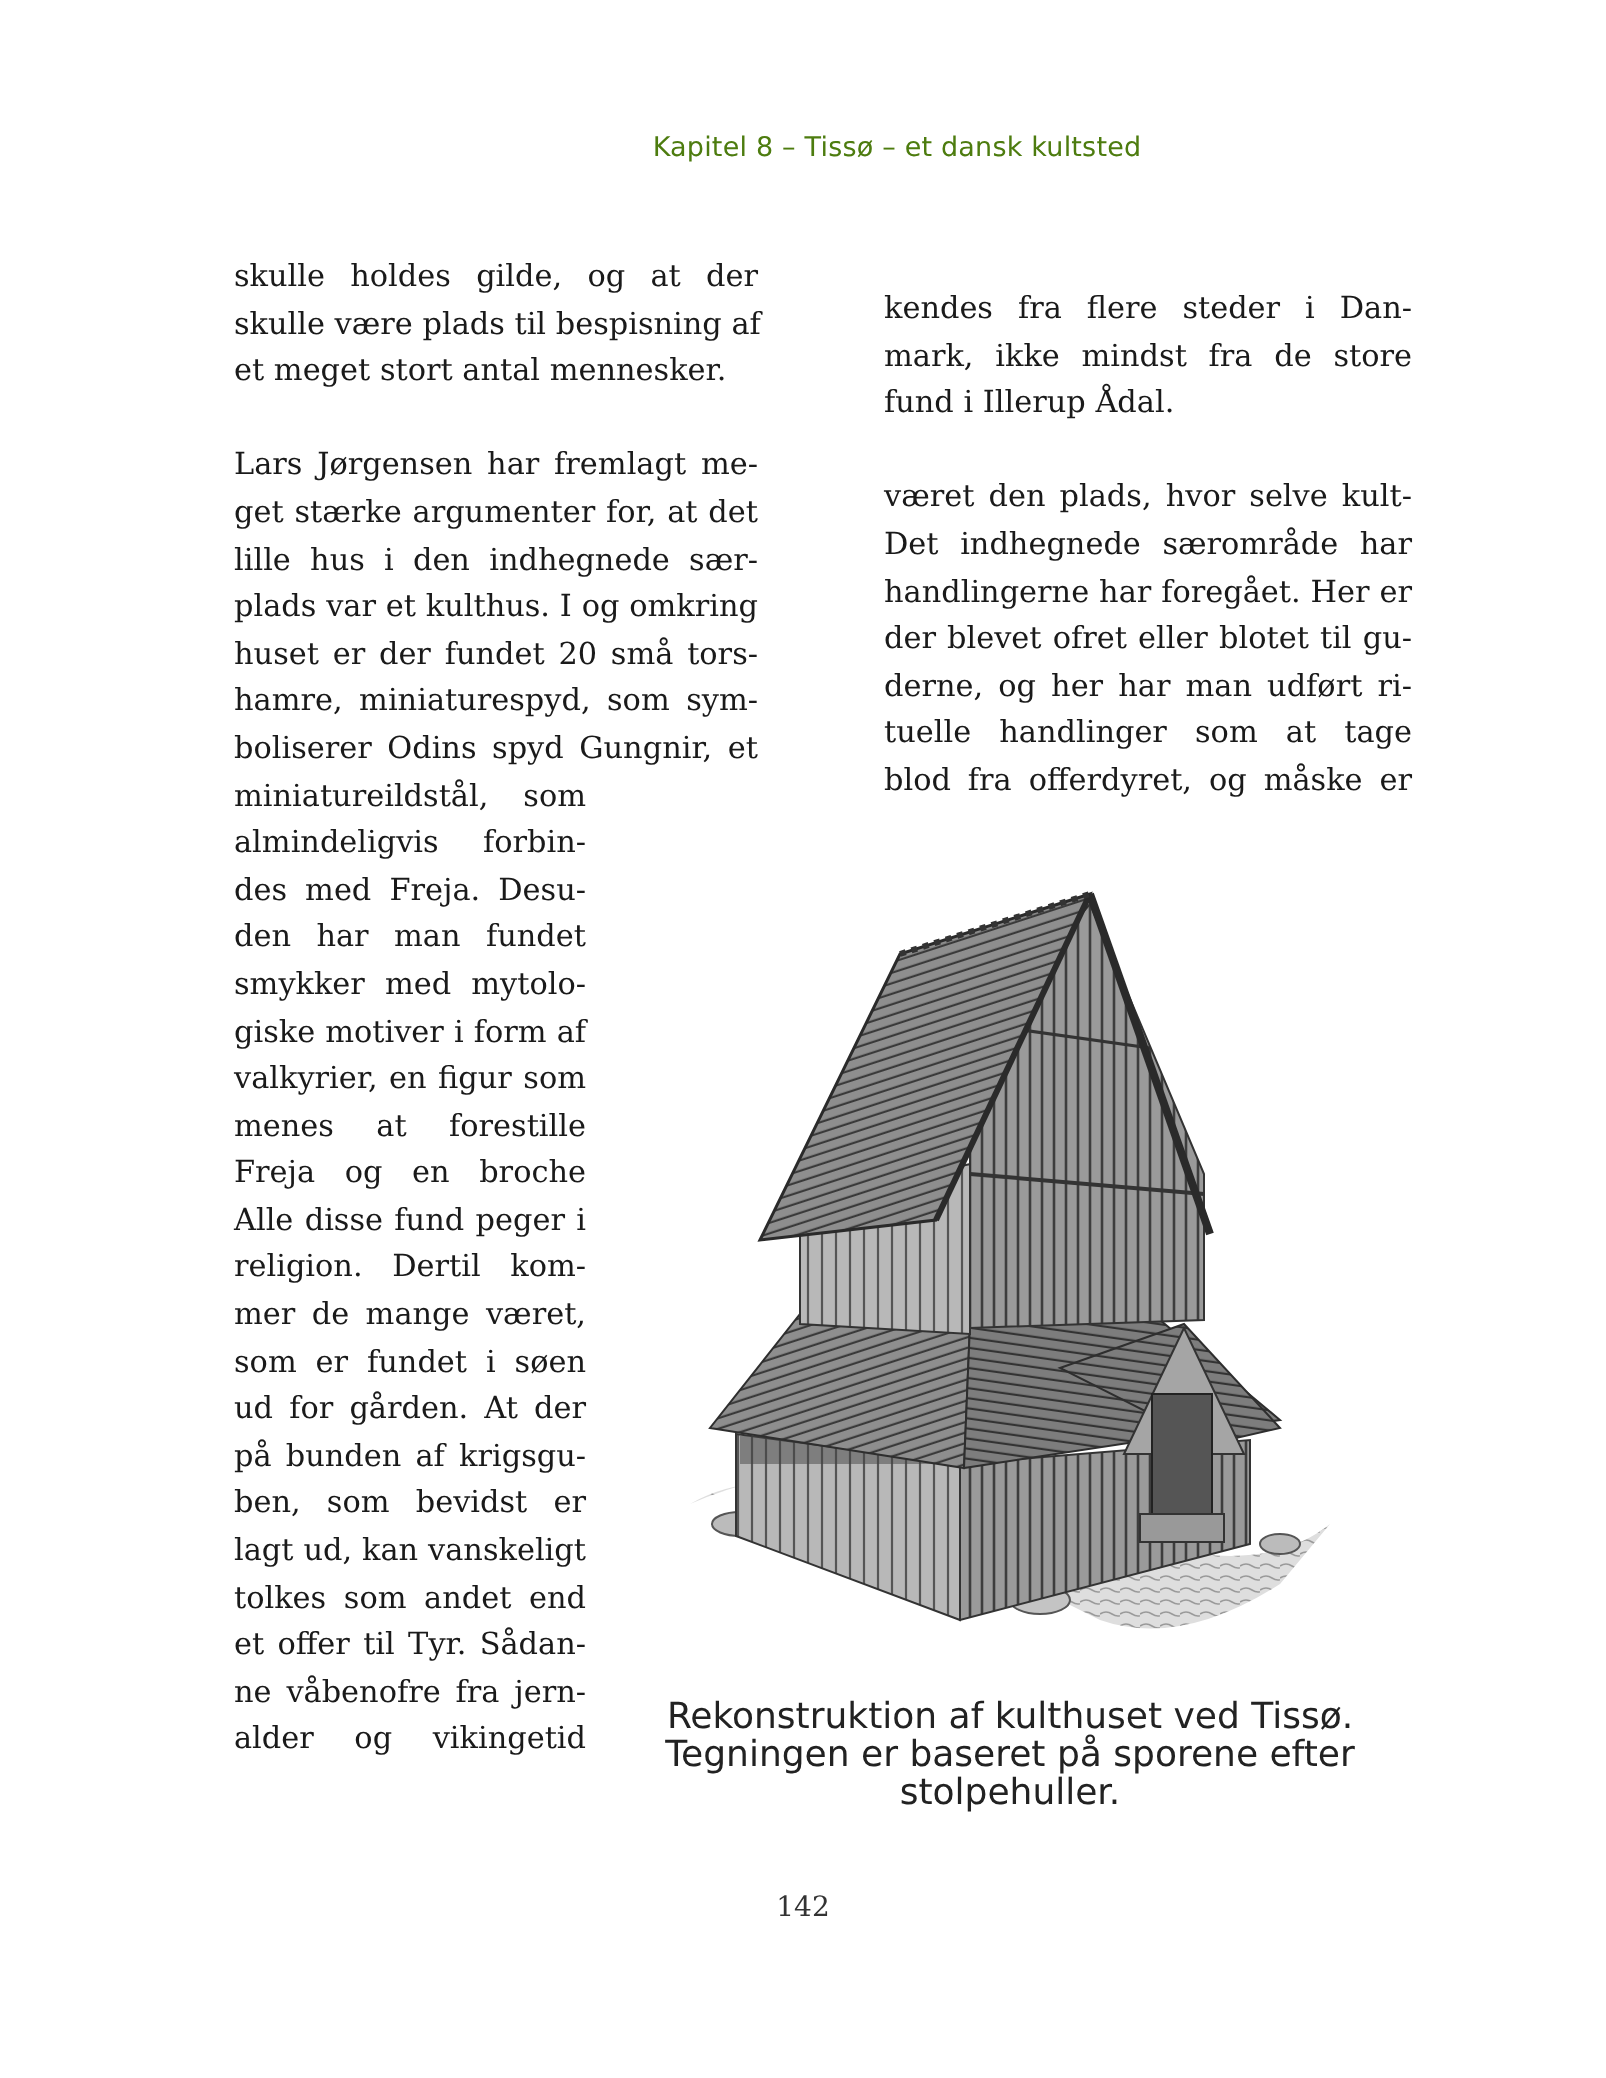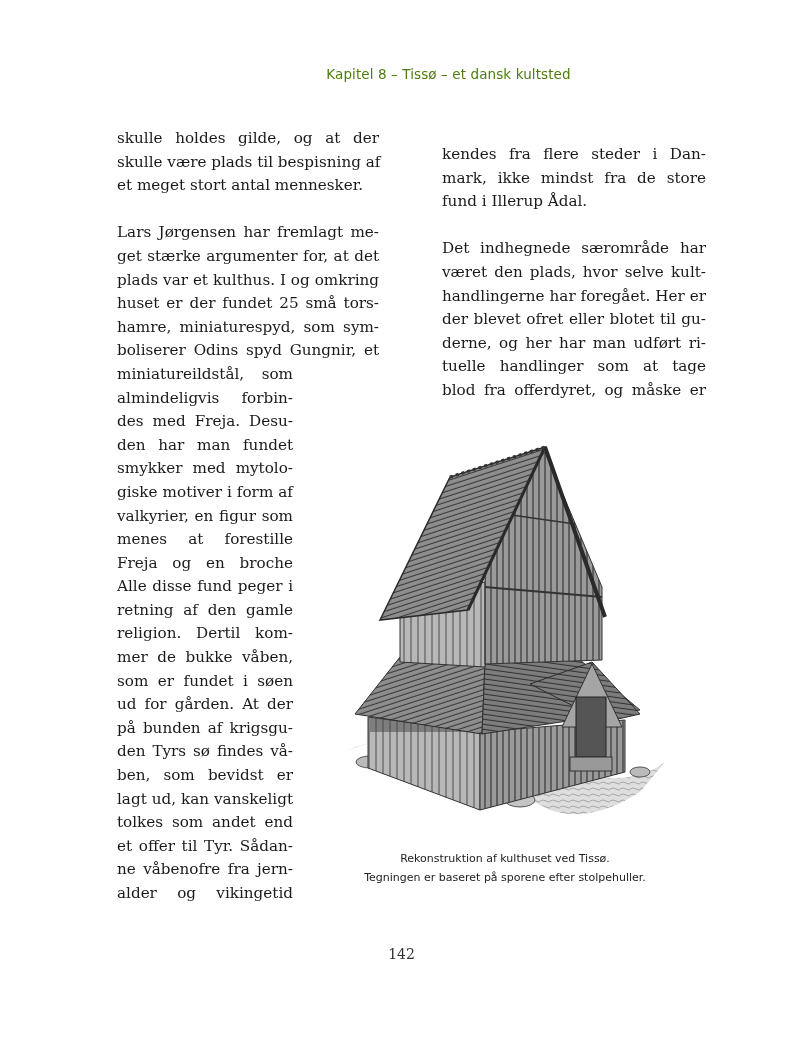--- a/index.html
+++ b/index.html
@@ -16,21 +16,21 @@
   }
   .col .line { display: block; white-space: nowrap; text-align: justify; text-align-last: justify; }
   .col .line.last { text-align-last: left; }
   .col .gap { display: block; height: 23.6px; }
   #left-col { left: 117px; top: 127px; width: 262px; }
   #left-col .narrow { width: 176px; }
   #right-col { left: 442px; top: 143px; width: 264px; }
   .illustration { position: absolute; left: 340px; top: 432px; width: 330px; height: 400px; }
   .caption {
     position: absolute; left: 330px; top: 849px; width: 350px; text-align: center;
-    font-family: "DejaVu Sans", sans-serif; font-size: 11px; line-height: 19px; color: #222;
+    font-family: "DejaVu Sans", sans-serif; font-size: 18px; line-height: 19px; color: #222;
   }
   .page-number {
     position: absolute; top: 946px; left: 0; width: 803px; text-align: center;
     font-family: "DejaVu Serif", serif; font-size: 14px; color: #333;
   }
 </style>
 </head>
 <body>
 
 <div class="header">Kapitel 8 –  Tissø – et dansk kultsted</div>
@@ -38,62 +38,61 @@
 <div id="left-col" class="col">
   <div>
     <span class="line">skulle holdes gilde, og at der</span>
     <span class="line">skulle være plads til bespisning af</span>
     <span class="line last">et meget stort antal mennesker.</span>
   </div>
   <span class="gap"></span>
   <div>
     <span class="line">Lars Jørgensen har fremlagt me-</span>
     <span class="line">get stærke argumenter for, at det</span>
+    <span class="line">lille hus i den indhegnede sær-</span>
     <span class="line">plads var et kulthus. I og omkring</span>
-    <span class="line">huset er der fundet 25 små tors-</span>
+    <span class="line">huset er der fundet 20 små tors-</span>
     <span class="line">hamre, miniaturespyd, som sym-</span>
     <span class="line">boliserer Odins spyd Gungnir, et</span>
     <span class="line last" style="width:176px;text-align-last:justify;">miniatureildstål,   som</span>
     <div class="narrow">
       <span class="line">almindeligvis forbin-</span>
       <span class="line">des med Freja. Desu-</span>
       <span class="line">den har man fundet</span>
       <span class="line">smykker med mytolo-</span>
       <span class="line">giske motiver i form af</span>
       <span class="line">valkyrier, en figur som</span>
       <span class="line">menes at forestille</span>
       <span class="line">Freja og en broche</span>
       <span class="line">Alle disse fund peger i</span>
-      <span class="line">retning af den gamle</span>
       <span class="line">religion. Dertil kom-</span>
-      <span class="line">mer de bukke våben,</span>
+      <span class="line">mer de mange været,</span>
       <span class="line">som er fundet i søen</span>
       <span class="line">ud for gården. At der</span>
       <span class="line">på bunden af krigsgu-</span>
-      <span class="line">den Tyrs sø findes vå-</span>
       <span class="line">ben, som bevidst er</span>
       <span class="line">lagt ud, kan vanskeligt</span>
       <span class="line">tolkes som andet end</span>
       <span class="line">et offer til Tyr. Sådan-</span>
       <span class="line">ne våbenofre fra jern-</span>
       <span class="line">alder og vikingetid</span>
     </div>
   </div>
 </div>
 
 <div id="right-col" class="col">
   <div>
     <span class="line">kendes fra flere steder i Dan-</span>
     <span class="line">mark, ikke mindst fra de store</span>
     <span class="line last">fund i Illerup Ådal.</span>
   </div>
   <span class="gap"></span>
   <div>
+    <span class="line">været den plads, hvor selve kult-</span>
     <span class="line">Det indhegnede særområde har</span>
-    <span class="line">været den plads, hvor selve kult-</span>
     <span class="line">handlingerne har foregået. Her er</span>
     <span class="line">der blevet ofret eller blotet til gu-</span>
     <span class="line">derne, og her har man udført ri-</span>
     <span class="line">tuelle handlinger som at tage</span>
     <span class="line">blod fra offerdyret, og måske er</span>
   </div>
 </div>
 
 <div class="illustration">
   <svg width="330" height="400" viewBox="0 0 330 400">

